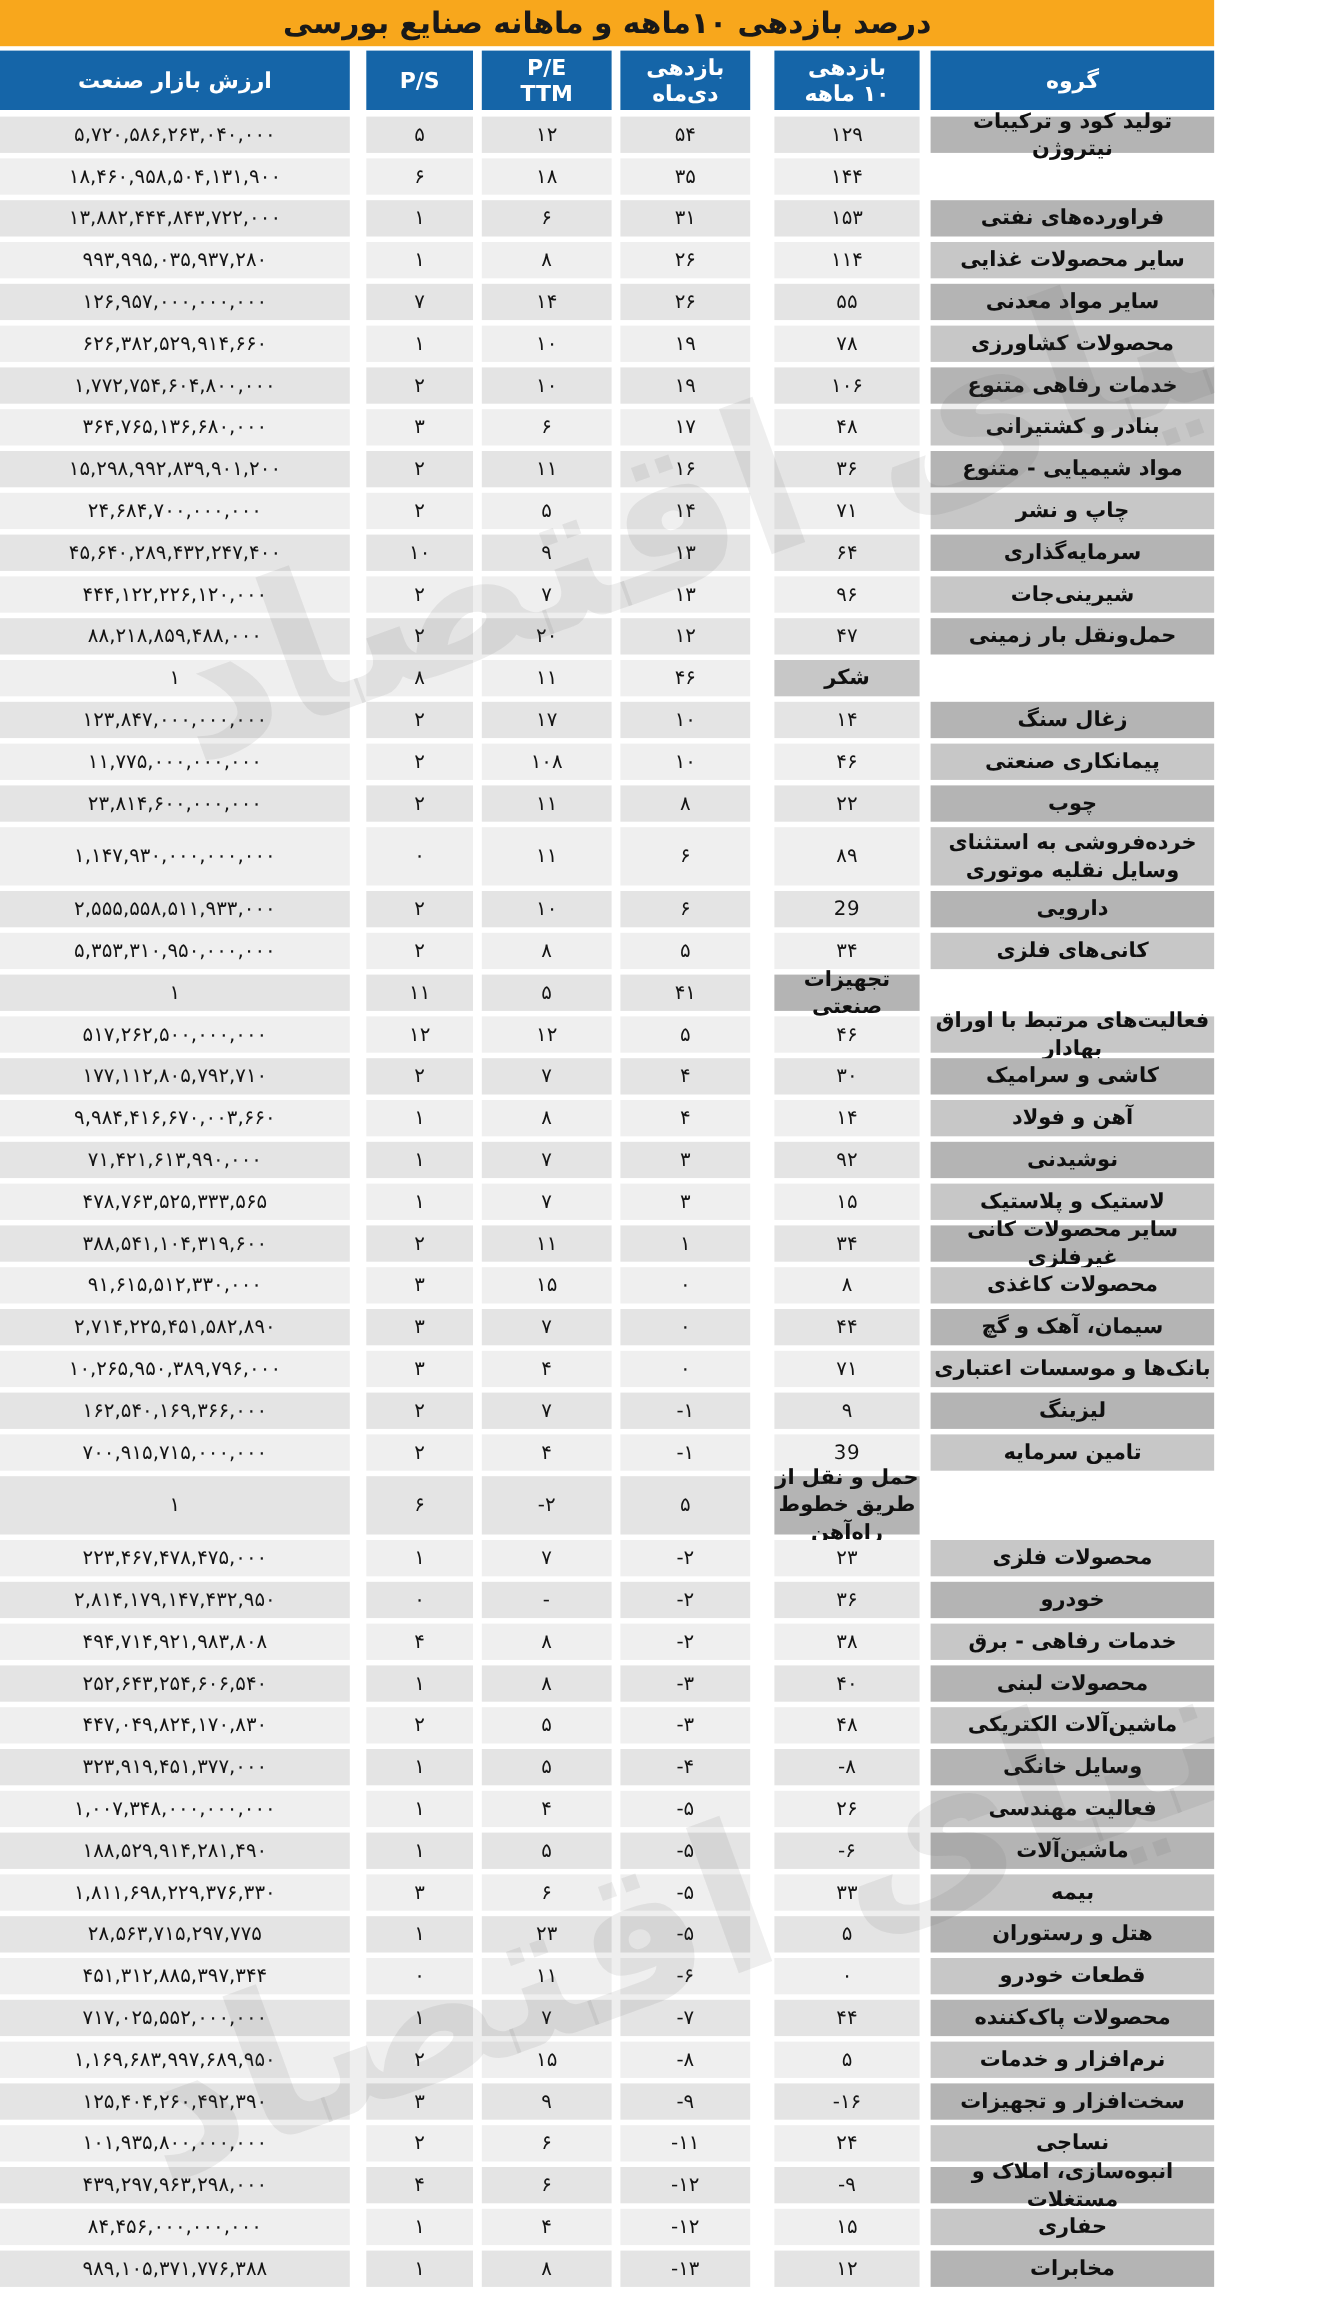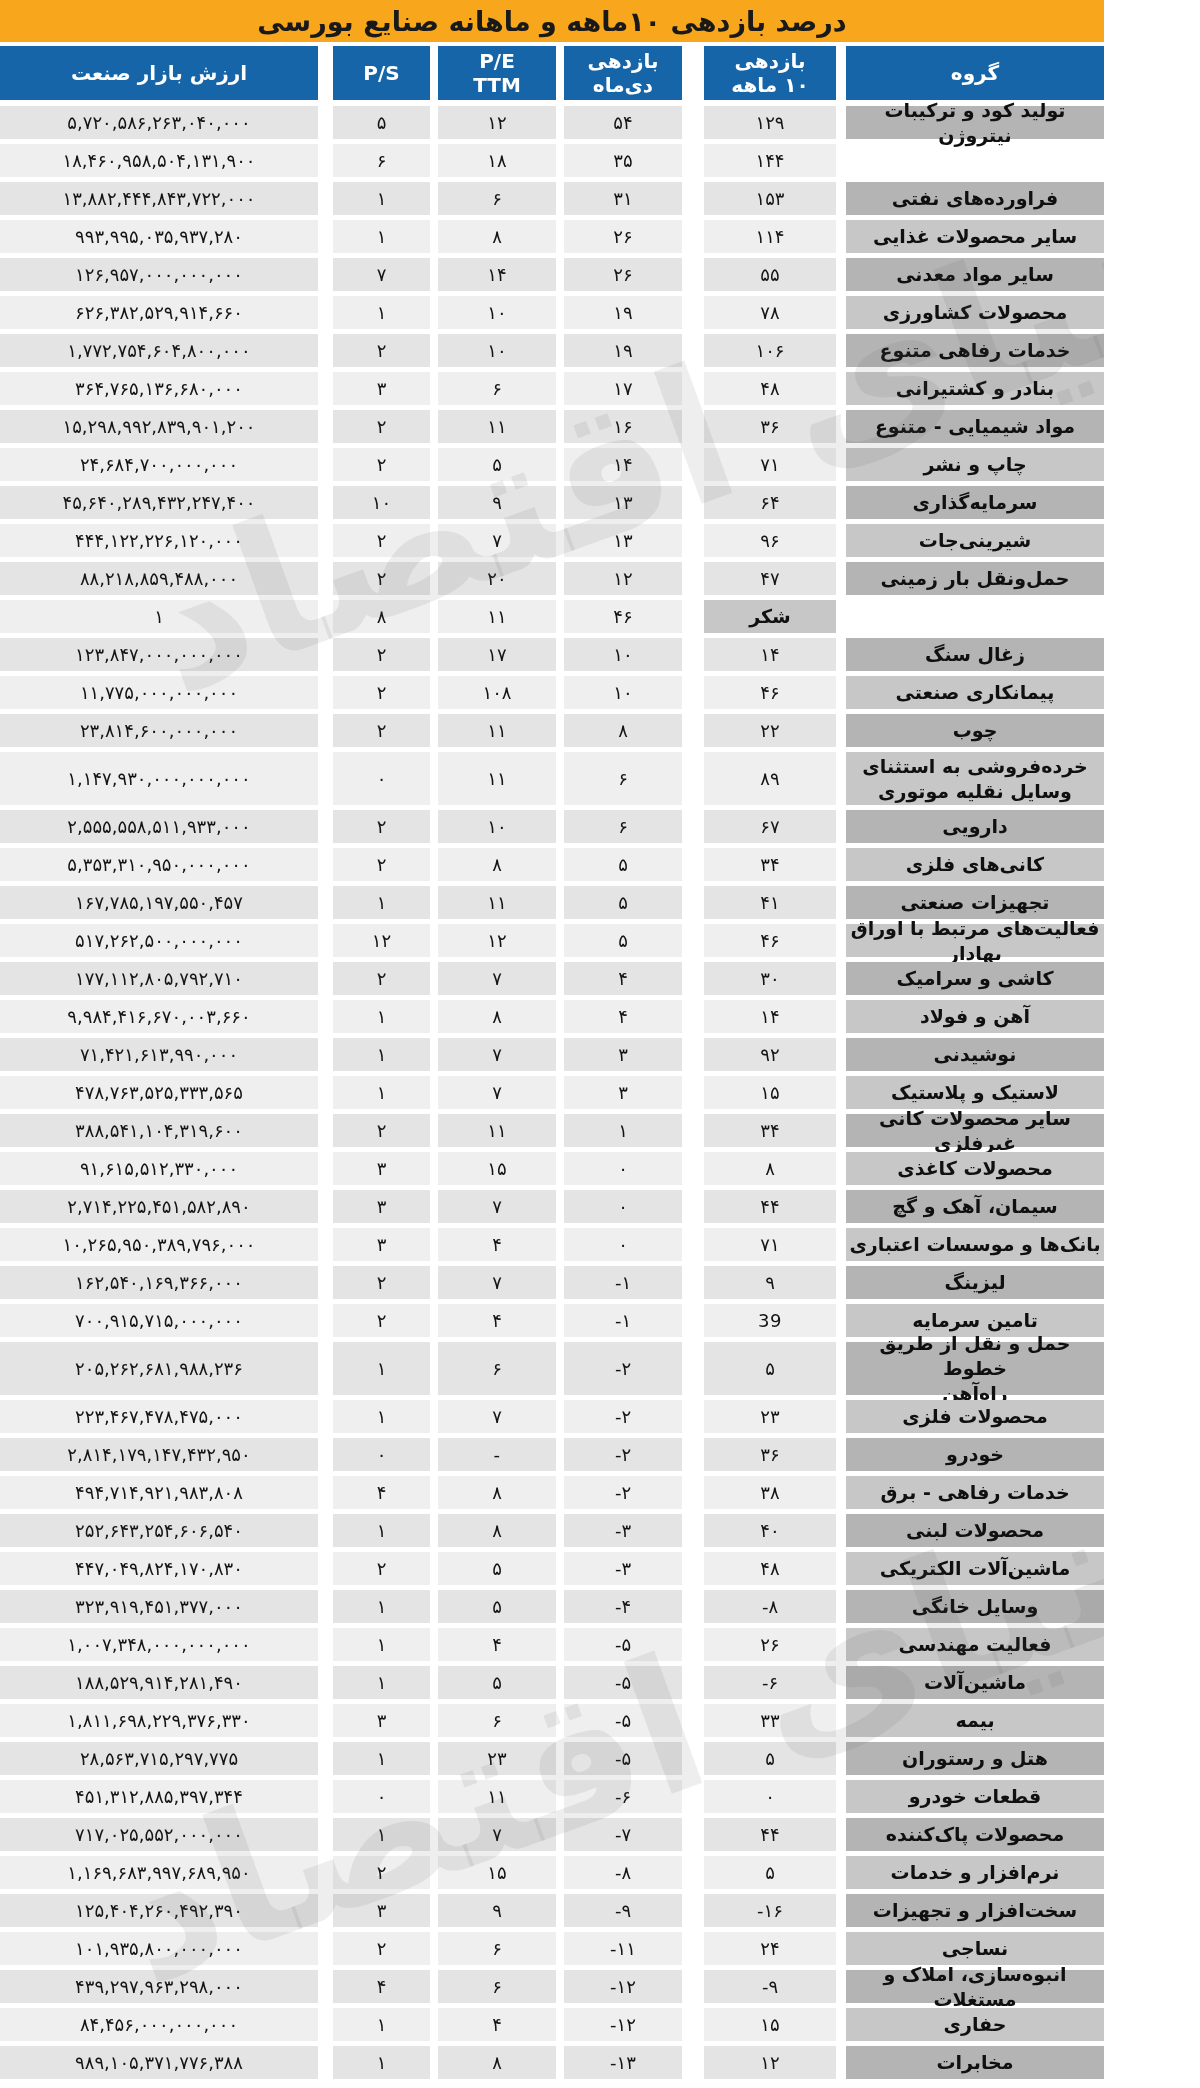--- a/index.html
+++ b/index.html
@@ -443,21 +443,21 @@
         <div class="cell num-cell">
           <span class="num">۲</span>
         </div>
         <div class="cell num-cell">
           <span class="num">۱۰</span>
         </div>
         <div class="cell num-cell">
           <span class="num">۶</span>
         </div>
         <div class="cell num-cell">
-          <span class="num">۶۷</span>
+          <span class="num">29</span>
         </div>
         <div class="cell group-cell">
           <span>دارویی</span>
         </div>
       </div>
       <div class="grid-row body-row even">
         <div class="cell num-cell">
           <span class="num">۵,۳۵۳,۳۱۰,۹۵۰,۰۰۰,۰۰۰</span>
         </div>
         <div class="cell num-cell">
@@ -471,23 +471,20 @@
         </div>
         <div class="cell num-cell">
           <span class="num">۳۴</span>
         </div>
         <div class="cell group-cell">
           <span>کانی‌های فلزی</span>
         </div>
       </div>
       <div class="grid-row body-row odd">
         <div class="cell num-cell">
-          <span class="num">۱۶۷,۷۸۵,۱۹۷,۵۵۰,۴۵۷</span>
-        </div>
-        <div class="cell num-cell">
           <span class="num">۱</span>
         </div>
         <div class="cell num-cell">
           <span class="num">۱۱</span>
         </div>
         <div class="cell num-cell">
           <span class="num">۵</span>
         </div>
         <div class="cell num-cell">
           <span class="num">۴۱</span>
@@ -710,23 +707,20 @@
           <span class="num">-۱</span>
         </div>
         <div class="cell num-cell">
           <span class="num">39</span>
         </div>
         <div class="cell group-cell">
           <span>تامین سرمایه</span>
         </div>
       </div>
       <div class="grid-row body-row odd tall">
-        <div class="cell num-cell">
-          <span class="num">۲۰۵,۲۶۲,۶۸۱,۹۸۸,۲۳۶</span>
-        </div>
         <div class="cell num-cell">
           <span class="num">۱</span>
         </div>
         <div class="cell num-cell">
           <span class="num">۶</span>
         </div>
         <div class="cell num-cell">
           <span class="num">-۲</span>
         </div>
         <div class="cell num-cell">

